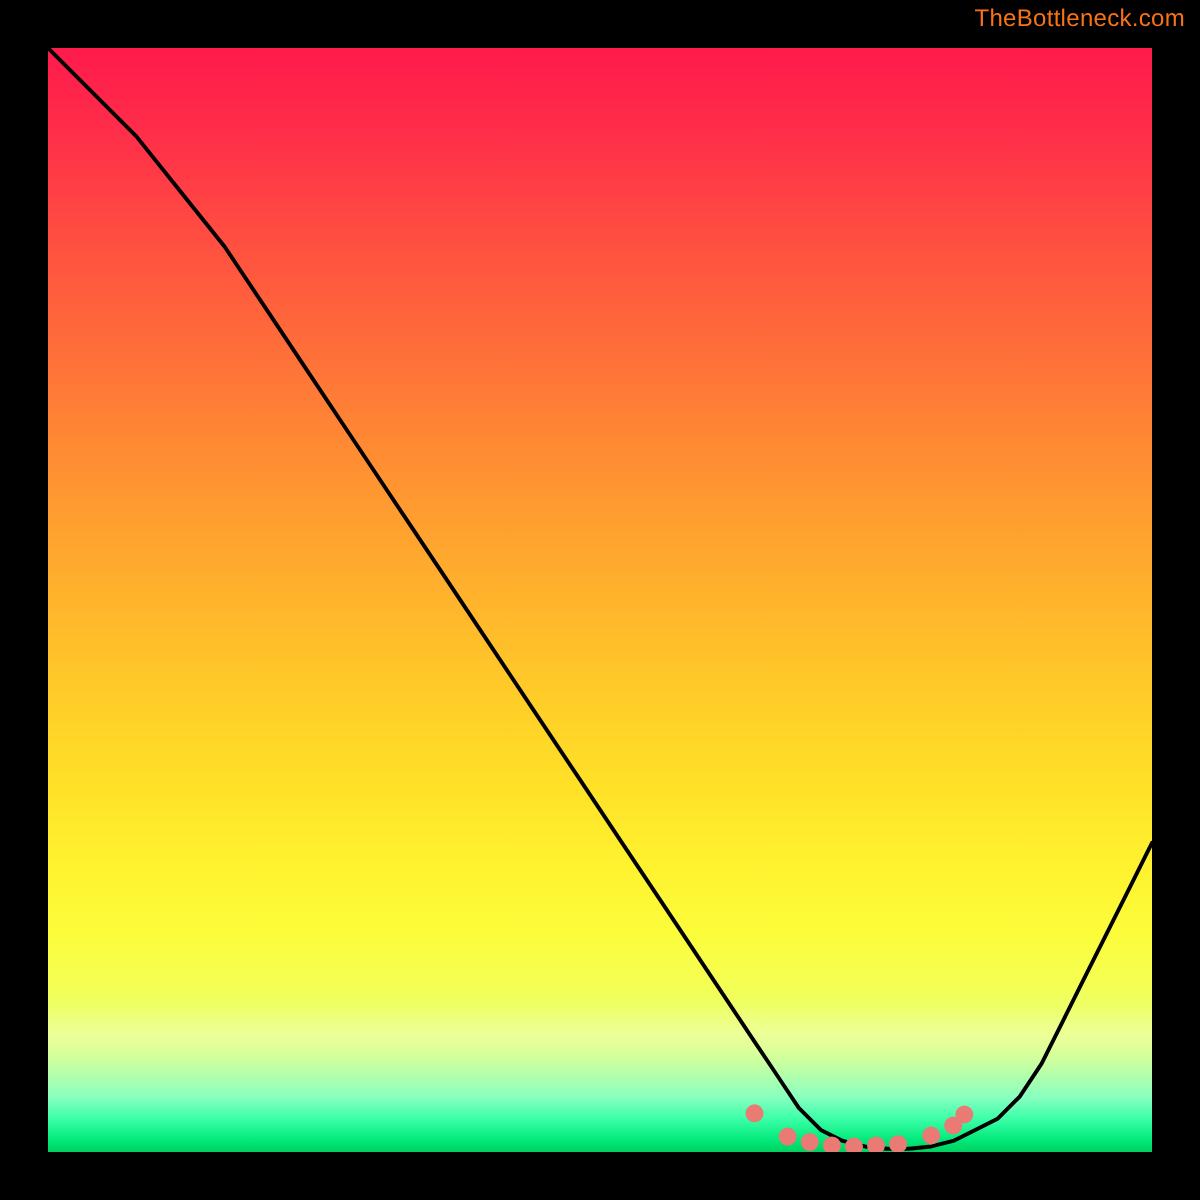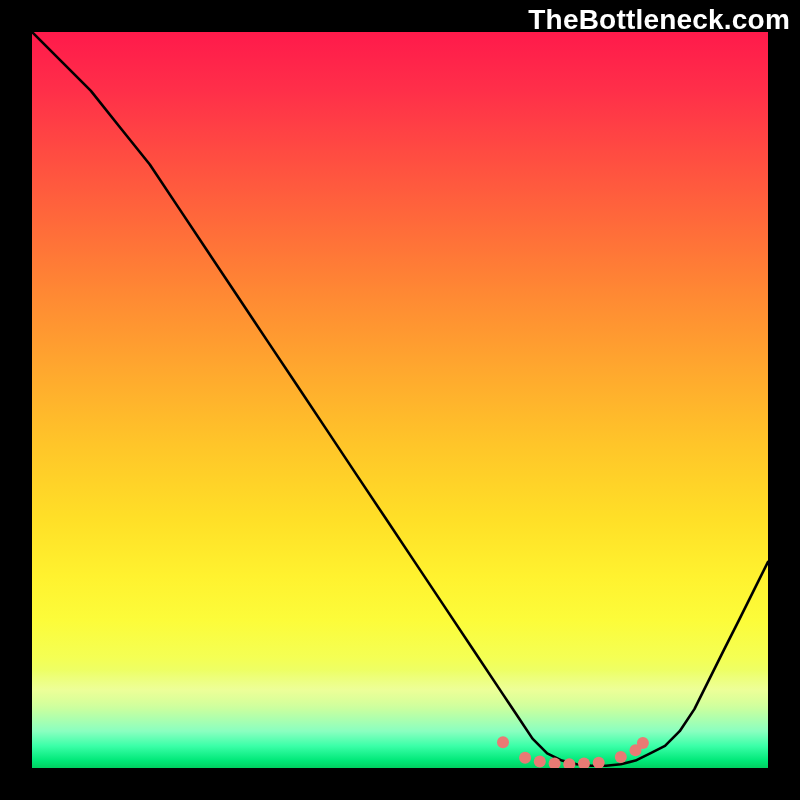--- a/index.html
+++ b/index.html
@@ -14,23 +14,23 @@
   .frame {
     position: relative;
     width: 800px;
     height: 800px;
     background: #000;
   }
   .watermark {
     position: absolute;
     top: 4px;
     right: 10px;
-    color: #ffffff;
-    font-size: 28px;
-    font-weight: 700;
+    color: #f97316;
+    font-size: 16px;
+    font-weight: 400;
     letter-spacing: 0.2px;
     z-index: 20;
   }
   .plot-area {
     position: absolute;
     left: 32px;
     top: 32px;
     width: 736px;
     height: 736px;
     overflow: hidden;

